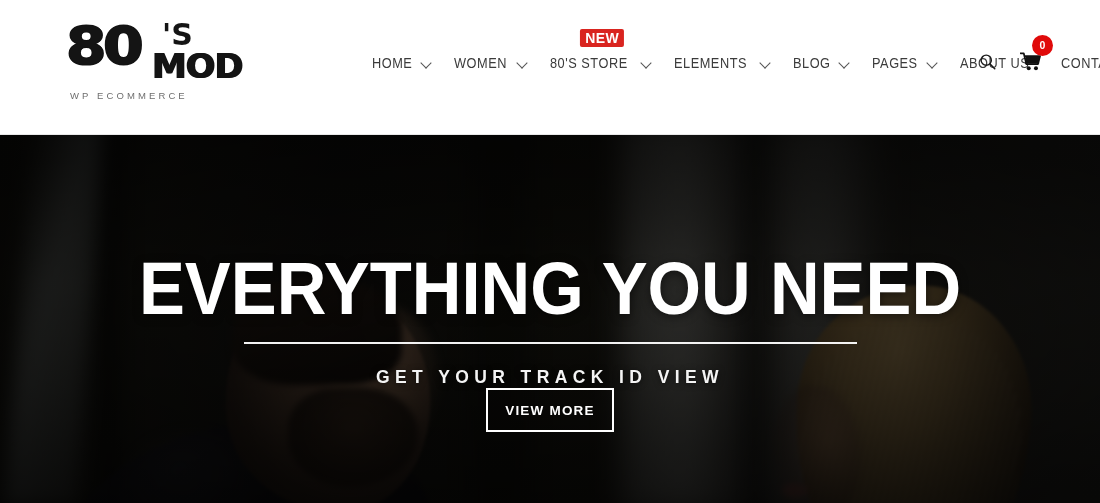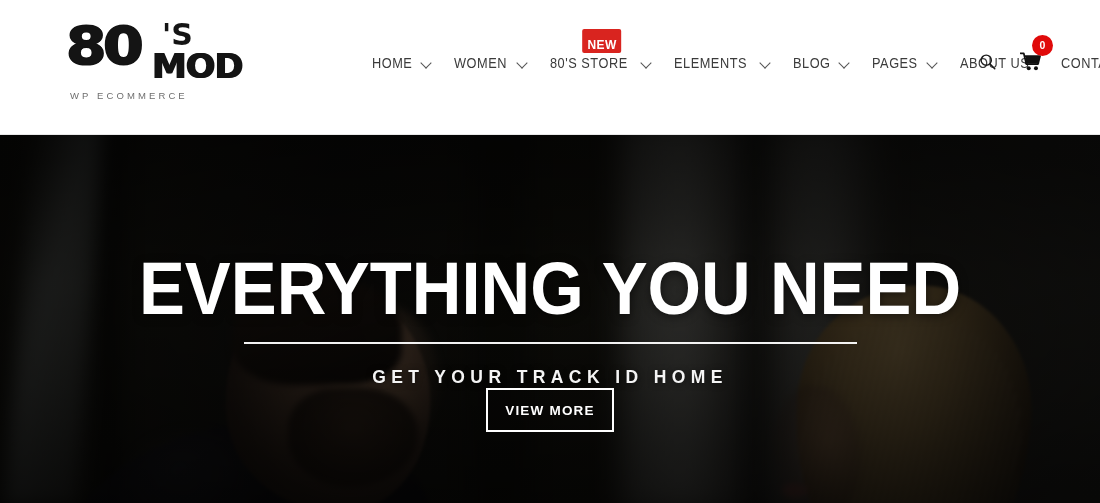--- a/index.html
+++ b/index.html
@@ -105,24 +105,24 @@
     border-right:1.4px solid #555;
     border-bottom:1.4px solid #555;
     transform:rotate(45deg);
   }
   .badge-new {
     position:absolute;
     top:-26px; left:50%;
     transform:translateX(-48%);
     background:#d9241f;
     color:#fff;
-    font-size:12px;
+    font-size:14px;
     font-weight:bold;
     letter-spacing:0.4px;
-    padding:10px 5px 2px 5px;
+    padding:2px 5px 2px 5px;
     border-radius:2px;
     line-height:1;
   }
 
   
   .hdr-icons {
     position:absolute; right:58px; top:52px;
     display:flex; align-items:center;
   }
   .icon-btn {
@@ -425,19 +425,19 @@
       <div class="woman-hair-strands"></div>
       <div class="woman-face"></div>
       <div class="woman-lip"></div>
 
       <div class="hero-overlay"></div>
     </div>
 
     <div class="hero-content">
       <div class="hero-title">EVERYTHING YOU NEED</div>
       <div class="hero-rule"></div>
-      <div class="hero-sub">GET YOUR TRACK ID HOME</div>
+      <div class="hero-sub">GET YOUR TRACK ID VIEW</div>
       <div class="hero-btn">VIEW MORE</div>
     </div>
 
   </div>
 
 </div>
 
 </body></html>

